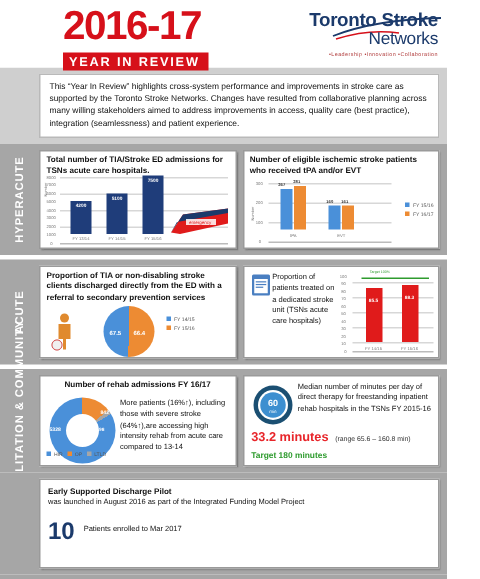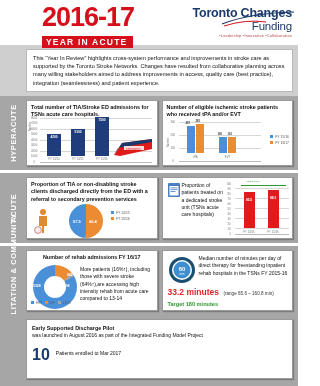--- a/index.html
+++ b/index.html
@@ -89,29 +89,29 @@
   .white-gap { height:3px; background:#fff; }
 </style>
 </head>
 <body>
 
 <div class="page">
 
   <div class="header">
     <div class="hdr-left">
       <div class="yr">2016-17</div>
-      <div class="yr-sub">YEAR IN ACUTE</div>
+      <div class="yr-sub">YEAR IN REVIEW</div>
     </div>
     <svg class="swoosh" viewBox="0 0 76 16">
       <path d="M2 13 Q30 2 74 1" stroke="#1b3a6b" stroke-width="1.2" fill="none"></path>
       <path d="M4 15 Q26 8 46 11" stroke="#d6101a" stroke-width="1" fill="none"></path>
     </svg>
     <div class="hdr-right">
-      <div class="logo-l1">Toronto Changes</div>
-      <div class="logo-l2">Funding</div>
+      <div class="logo-l1">Toronto Stroke</div>
+      <div class="logo-l2">Networks</div>
       <div class="logo-tag">•Leadership   •Innovation   •Collaboration</div>
     </div>
   </div>
 
   <div class="intro-wrap">
     <div class="intro">This “Year In Review” highlights cross-system performance and improvements in stroke care as supported by the Toronto Stroke Networks.  Changes have resulted from collaborative planning across many willing stakeholders aimed to address improvements in access, quality care (best practice), integration (seamlessness) and patient experience.</div>
   </div>
 
   <div class="band" style="height:74px">
     <div class="band-label">

